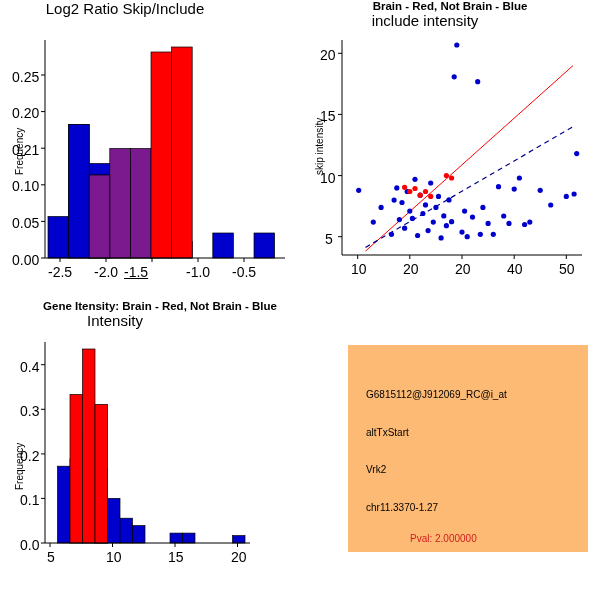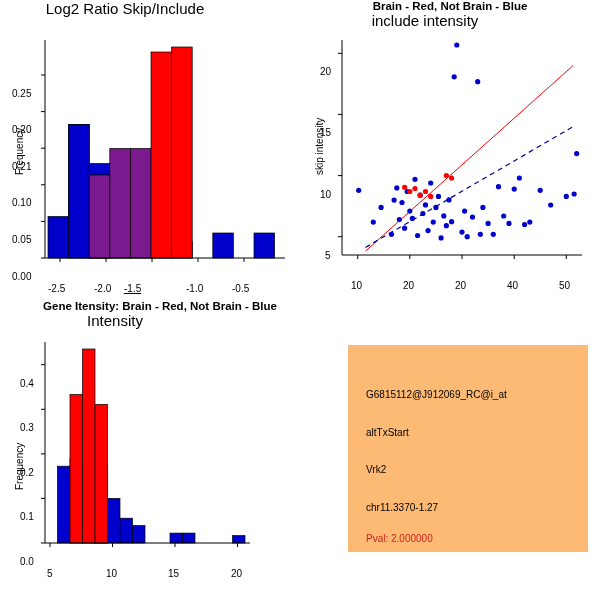--- a/index.html
+++ b/index.html
@@ -10,40 +10,40 @@
     color:#000000;
     position:relative;
     overflow:hidden;
   }
   .panel{position:absolute;}
   .ptitle{
     font-size:11.5px;font-weight:bold;text-align:center;
     white-space:nowrap;
   }
   .axis-label{font-size:15px;text-align:center;}
-  .tick-label{font-size:10px;position:absolute;white-space:nowrap;margin-top:19px;}
+  .tick-label{font-size:14px;position:absolute;white-space:nowrap;}
   svg{display:block;}
   .vlabel{
     font-size:10px;
     transform:rotate(-90deg);
     transform-origin:left top;
     white-space:nowrap;
     position:absolute;
   }
   
   #info-box{
     position:absolute;
     left:348px;top:345px;width:240px;height:207px;
     background:#fdba74;
   }
   #info-box .line{
     position:absolute;left:18px;font-size:10px;color:#000;
     white-space:nowrap;
   }
-  #info-box .pval{color:#d02020;}
+  #info-box .pval{color:#d02020;margin-left:44px;}
 </style>
 </head>
 <body>
 
 <div class="panel" id="panel-hist-ratio" style="left:0px;top:0px;width:300px;height:300px;">
 
   <div class="vlabel" style="left:14px;top:175px;">Frequency</div>
 
   <div class="axis-label" style="left:30px;top:280px;width:250px;">Log2 Ratio Skip/Include</div>
 

